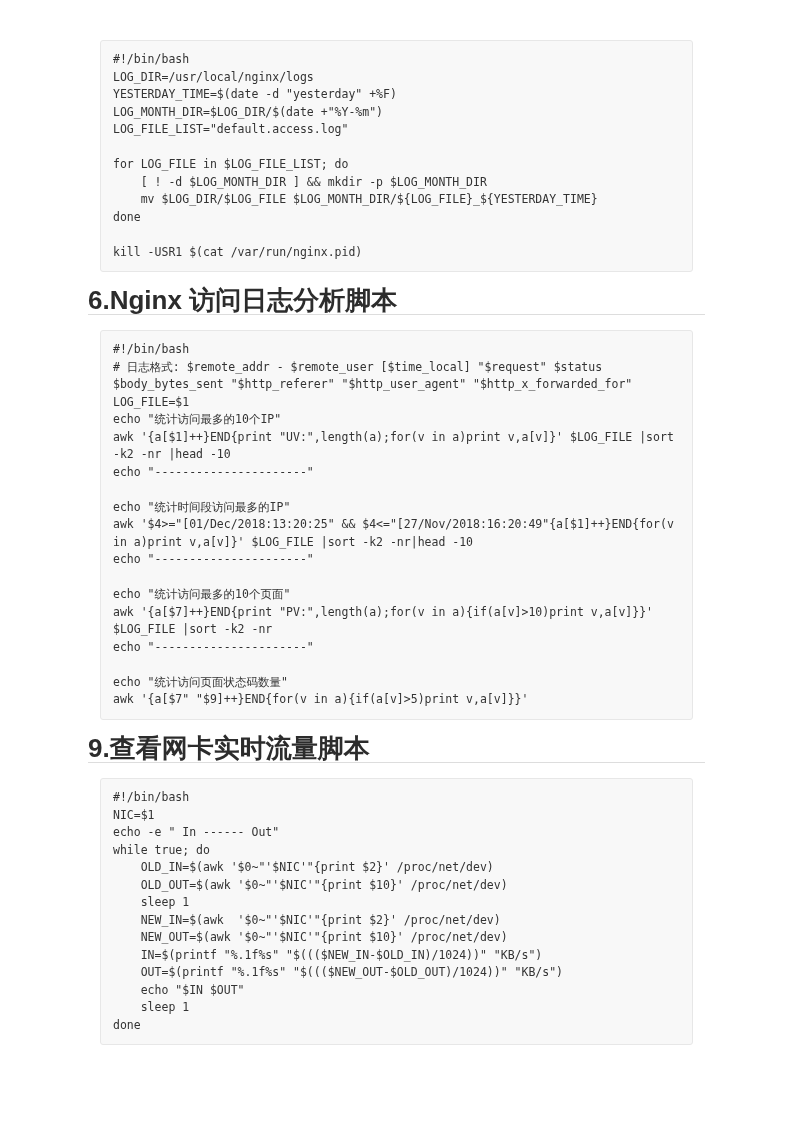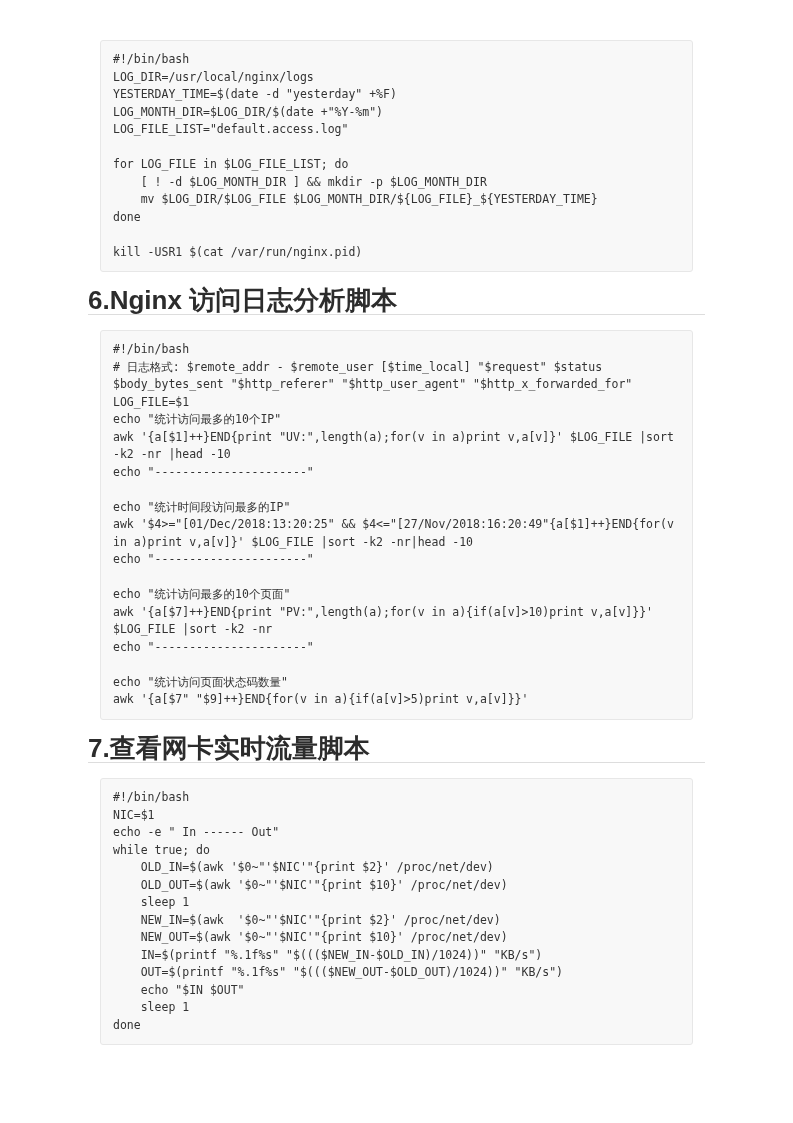--- a/index.html
+++ b/index.html
@@ -54,17 +54,17 @@
   <section>
     <pre class="code-block"><div class="code-line">#!/bin/bash</div><div class="code-line">LOG_DIR=/usr/local/nginx/logs</div><div class="code-line">YESTERDAY_TIME=$(date -d "yesterday" +%F)</div><div class="code-line">LOG_MONTH_DIR=$LOG_DIR/$(date +"%Y-%m")</div><div class="code-line">LOG_FILE_LIST="default.access.log"</div><div class="code-line">&nbsp;</div><div class="code-line">for LOG_FILE in $LOG_FILE_LIST; do</div><div class="code-line">    [ ! -d $LOG_MONTH_DIR ] &amp;&amp; mkdir -p $LOG_MONTH_DIR</div><div class="code-line">    mv $LOG_DIR/$LOG_FILE $LOG_MONTH_DIR/${LOG_FILE}_${YESTERDAY_TIME}</div><div class="code-line">done</div><div class="code-line">&nbsp;</div><div class="code-line">kill -USR1 $(cat /var/run/nginx.pid)</div></pre>
   </section>
 
   <section>
     <h2 class="section-heading">6.Nginx 访问日志分析脚本</h2>
     <pre class="code-block"><div class="code-line">#!/bin/bash</div><div class="code-line"># 日志格式: $remote_addr - $remote_user [$time_local] "$request" $status</div><div class="code-line">$body_bytes_sent "$http_referer" "$http_user_agent" "$http_x_forwarded_for"</div><div class="code-line">LOG_FILE=$1</div><div class="code-line">echo "统计访问最多的10个IP"</div><div class="code-line">awk '{a[$1]++}END{print "UV:",length(a);for(v in a)print v,a[v]}' $LOG_FILE |sort</div><div class="code-line">-k2 -nr |head -10</div><div class="code-line">echo "----------------------"</div><div class="code-line">&nbsp;</div><div class="code-line">echo "统计时间段访问最多的IP"</div><div class="code-line">awk '$4&gt;="[01/Dec/2018:13:20:25" &amp;&amp; $4&lt;="[27/Nov/2018:16:20:49"{a[$1]++}END{for(v</div><div class="code-line">in a)print v,a[v]}' $LOG_FILE |sort -k2 -nr|head -10</div><div class="code-line">echo "----------------------"</div><div class="code-line">&nbsp;</div><div class="code-line">echo "统计访问最多的10个页面"</div><div class="code-line">awk '{a[$7]++}END{print "PV:",length(a);for(v in a){if(a[v]&gt;10)print v,a[v]}}'</div><div class="code-line">$LOG_FILE |sort -k2 -nr</div><div class="code-line">echo "----------------------"</div><div class="code-line">&nbsp;</div><div class="code-line">echo "统计访问页面状态码数量"</div><div class="code-line">awk '{a[$7" "$9]++}END{for(v in a){if(a[v]&gt;5)print v,a[v]}}'</div></pre>
   </section>
 
   <section>
-    <h2 class="section-heading">7.查看网卡实时流量脚本</h2>
+    <h2 class="section-heading">9.查看网卡实时流量脚本</h2>
     <pre class="code-block"><div class="code-line">#!/bin/bash</div><div class="code-line">NIC=$1</div><div class="code-line">echo -e " In ------ Out"</div><div class="code-line">while true; do</div><div class="code-line">    OLD_IN=$(awk '$0~"'$NIC'"{print $2}' /proc/net/dev)</div><div class="code-line">    OLD_OUT=$(awk '$0~"'$NIC'"{print $10}' /proc/net/dev)</div><div class="code-line">    sleep 1</div><div class="code-line">    NEW_IN=$(awk  '$0~"'$NIC'"{print $2}' /proc/net/dev)</div><div class="code-line">    NEW_OUT=$(awk '$0~"'$NIC'"{print $10}' /proc/net/dev)</div><div class="code-line">    IN=$(printf "%.1f%s" "$((($NEW_IN-$OLD_IN)/1024))" "KB/s")</div><div class="code-line">    OUT=$(printf "%.1f%s" "$((($NEW_OUT-$OLD_OUT)/1024))" "KB/s")</div><div class="code-line">    echo "$IN $OUT"</div><div class="code-line">    sleep 1</div><div class="code-line">done</div></pre>
   </section>
 
 </div>
 
 </body></html>

